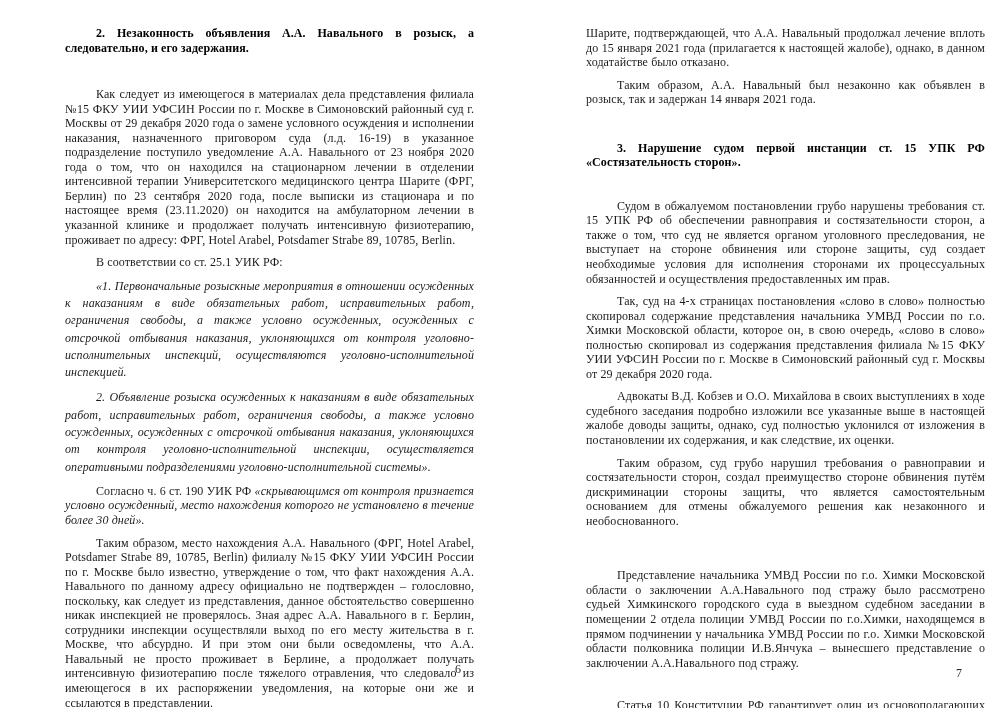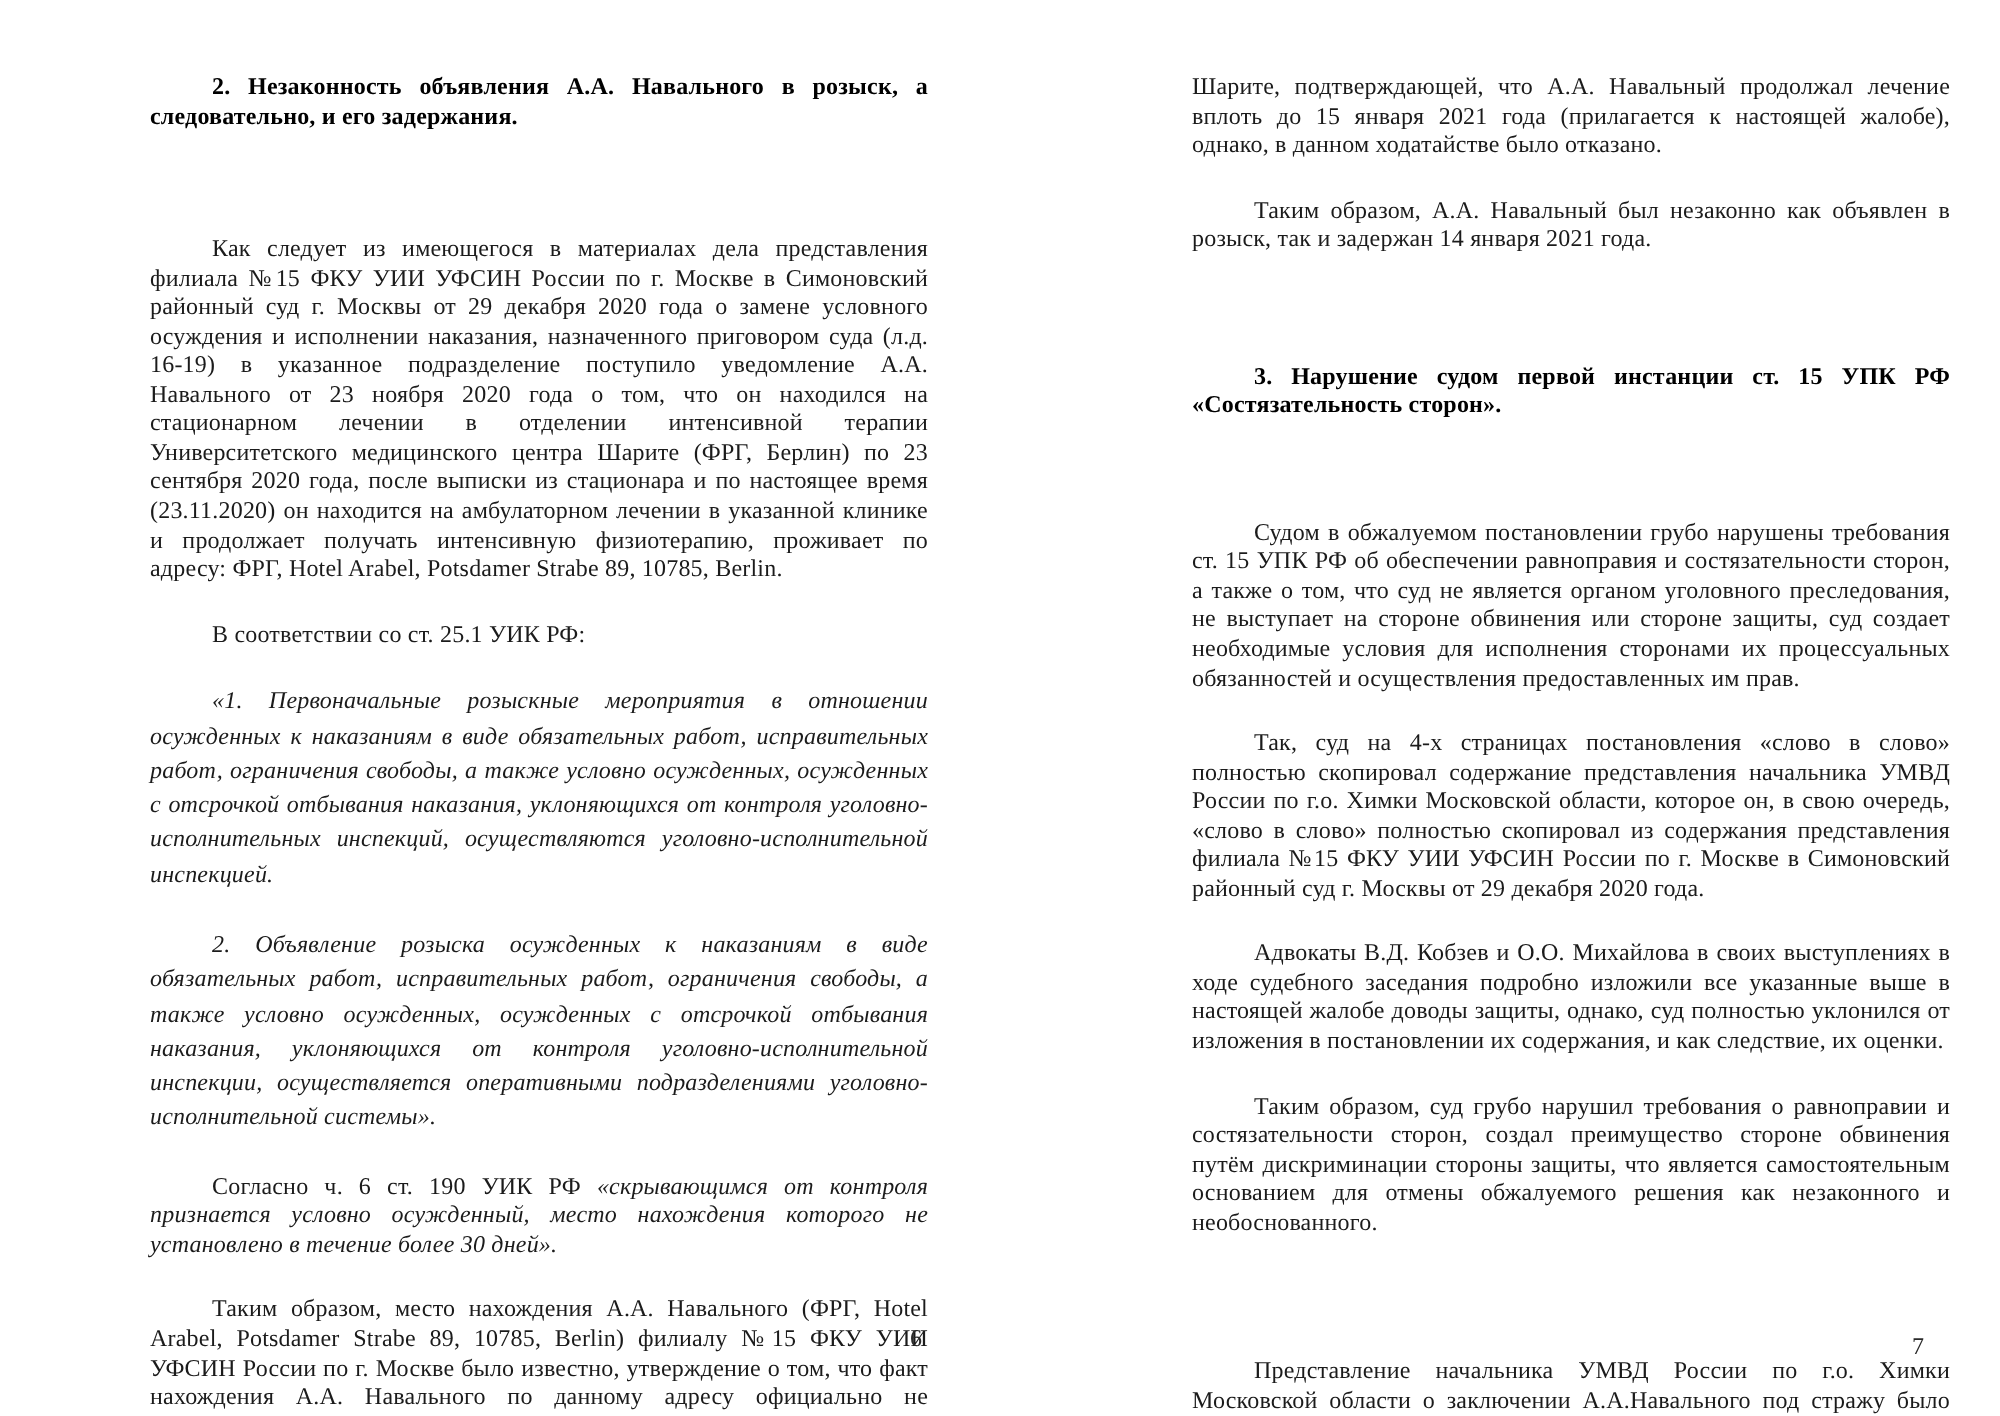--- a/index.html
+++ b/index.html
@@ -21,21 +21,21 @@
   .page-body {
     position: absolute;
     top: 18px;
     text-align: justify;
     font-size: 12px;
     line-height: 14.55px;
     letter-spacing: 0.1px;
   }
   #page6-body { left: 57px;  width: 425px; }
   #page7-body { left: 578px; width: 415px; }
-  .page-body p { margin: 18px; padding: 0; text-indent: 31px; }
+  .page-body p { margin: 8px; padding: 0; text-indent: 31px; }
   .page-body p.no-indent { text-indent: 0; }
   .heading { font-weight: bold; color: #000; }
   .quote { font-style: italic; line-height: 17.3px; }
   .spacer { height: 15px; }
   .run-normal { font-style: normal; font-family: Liberation Serif, serif; }
   .run-italic { font-style: italic; }
   .page-number {
     position: absolute;
     font-size: 12px;
     text-align: right;

